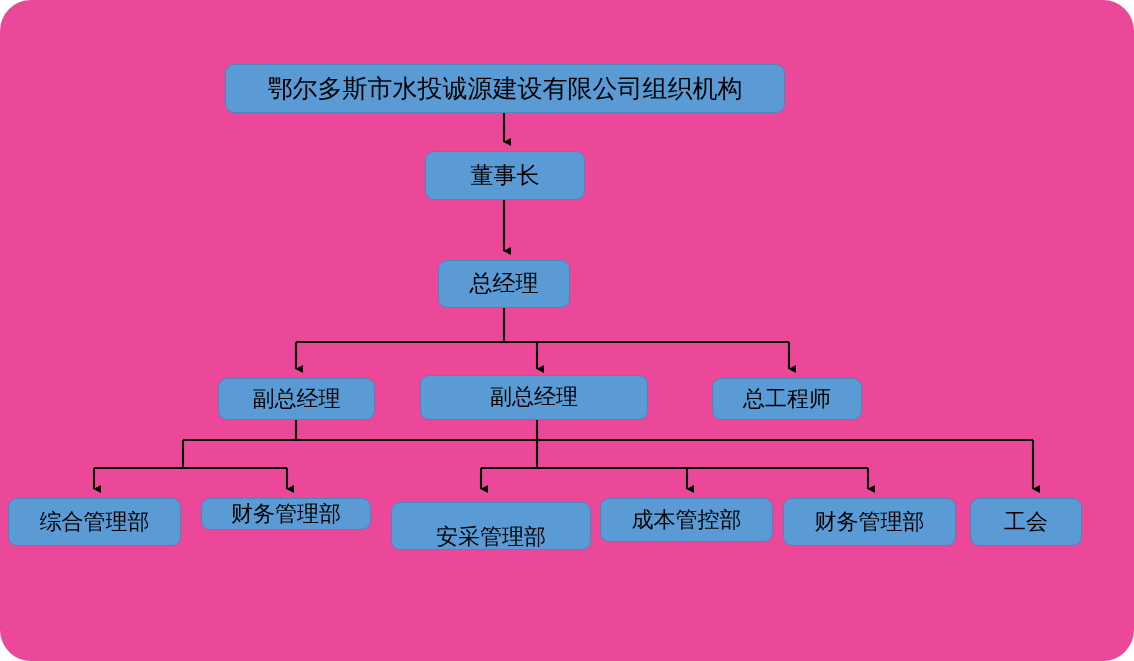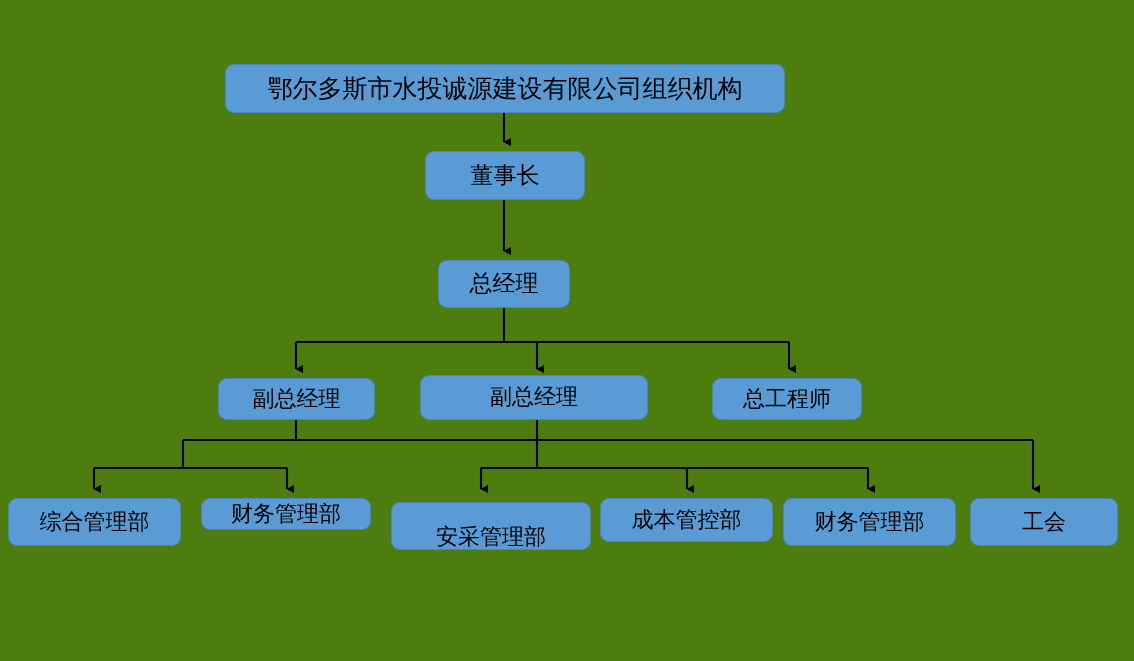--- a/index.html
+++ b/index.html
@@ -8,22 +8,23 @@
     padding: 0;
     background: #ffffff;
   }
   body {
     font-family: "Liberation Serif", "DejaVu Serif", serif;
   }
   #chart-root {
     position: relative;
     width: 1134px;
     height: 661px;
-    background: #4d7c0f;
+    background: #ec4899;
     overflow: hidden;
+    border-radius: 31px;
   }
   #connector-layer {
     position: absolute;
     left: 0;
     top: 0;
     width: 1134px;
     height: 661px;
     pointer-events: none;
   }
   .node-box {
@@ -123,17 +124,17 @@
   </div>
 
   <div class="node-box lvl-dept" style="left:600px; top:498px; width:173px; height:44px;">
     <span>成本管控部</span>
   </div>
 
   <div class="node-box lvl-dept" style="left:783px; top:498px; width:173px; height:48px;">
     <span>财务管理部</span>
   </div>
 
-  <div class="node-box lvl-dept" style="left:970px; top:498px; width:148px; height:48px;">
+  <div class="node-box lvl-dept" style="left:970px; top:498px; width:112px; height:48px;">
     <span>工会</span>
   </div>
 
 </div>
 
 </body></html>

